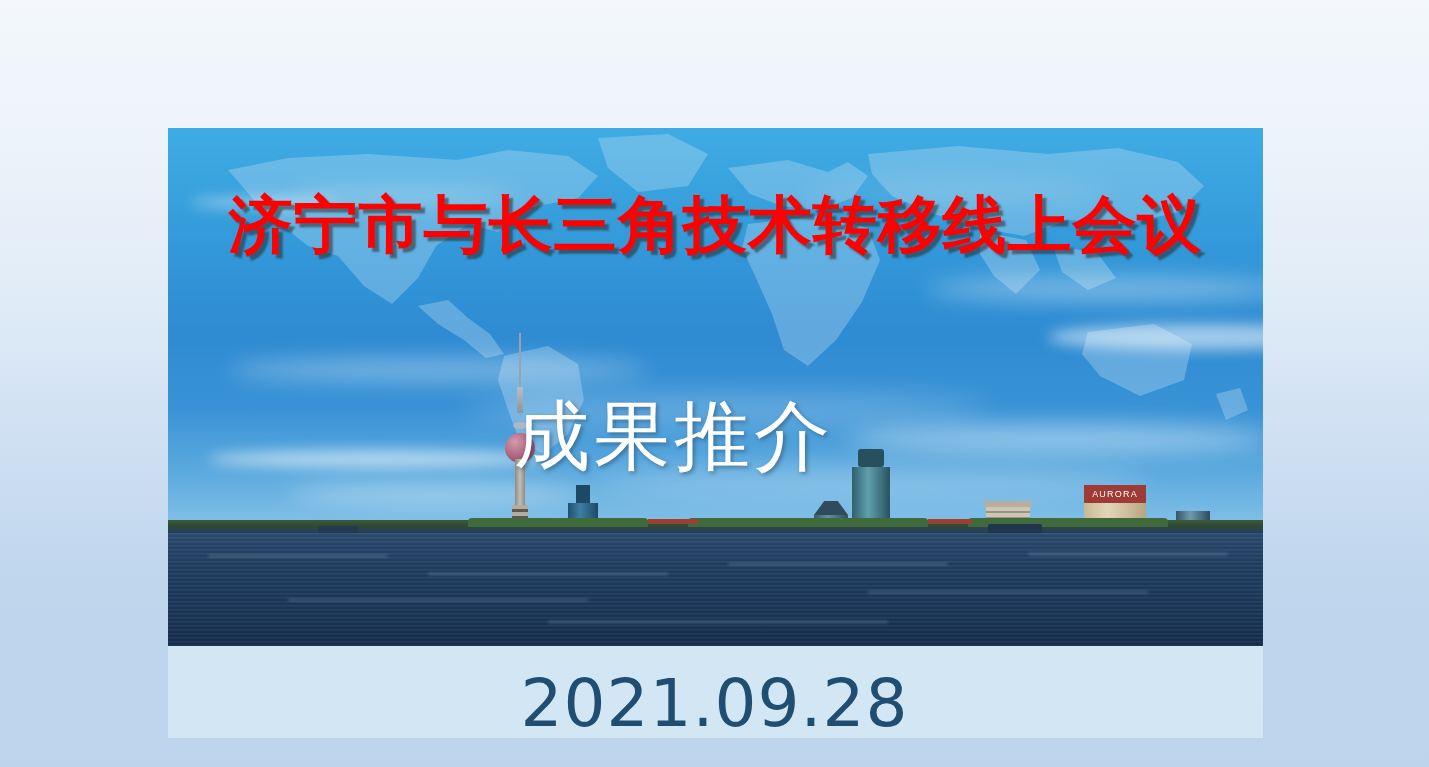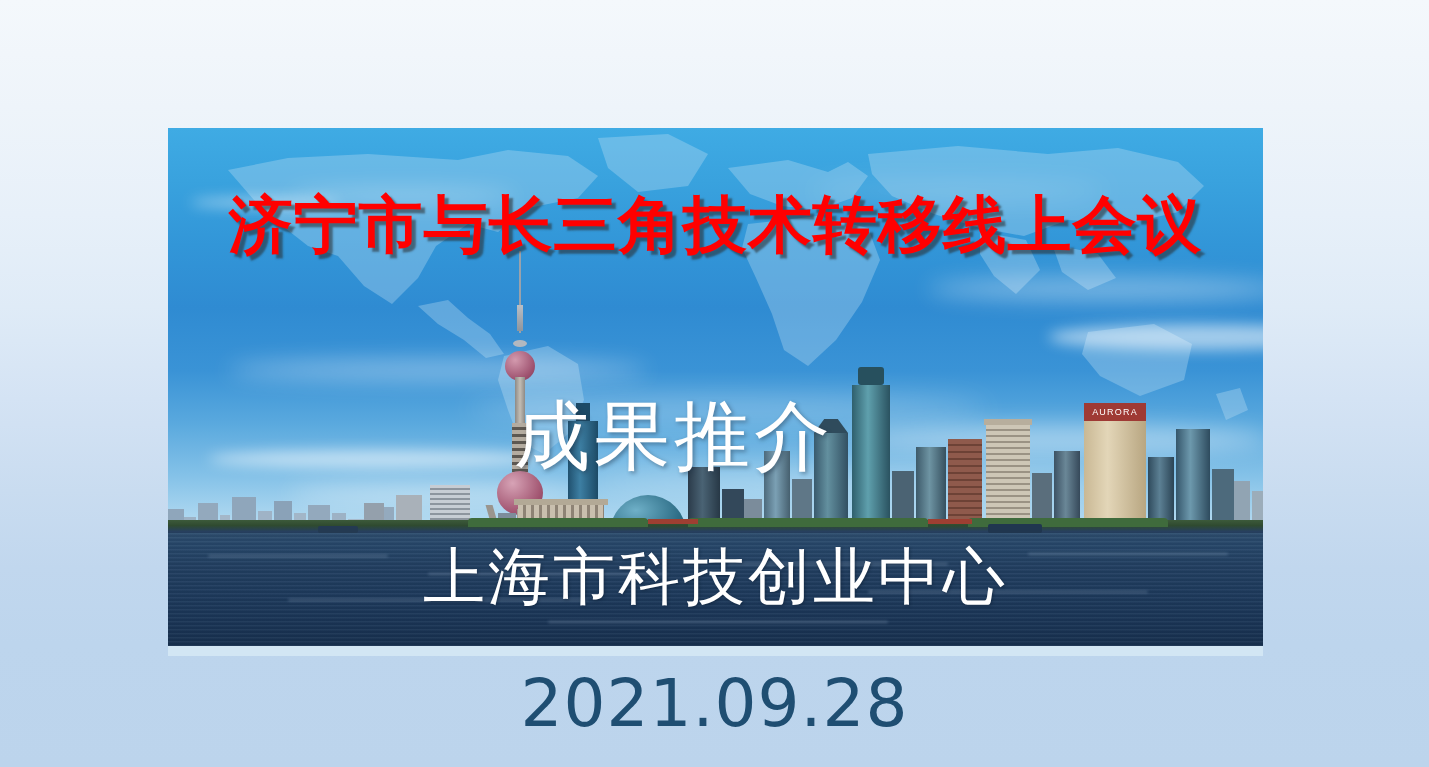--- a/index.html
+++ b/index.html
@@ -30,21 +30,21 @@
         #bcd4ec 100%);
     overflow: hidden;
   }
 
   
   #banner {
     position: absolute;
     left: 168px;
     top: 128px;
     width: 1095px;
-    height: 528px;
+    height: 610px;
     overflow: hidden;
     background: #2f86cd;
   }
 
   
   .sky {
     position: absolute;
     inset: 0;
     background: linear-gradient(to bottom,
       #3fabe4 0%,
@@ -400,17 +400,16 @@
                 background:#20364f; border-radius:2px;"></div>
     <div style="position:absolute; left:150px; top:398px; width:40px; height:7px;
                 background:#243a52; border-radius:2px;"></div>
 
   </div>
 
   <div id="title-main">济宁市与长三角技术转移线上会议</div>
 
   <div id="headline">成果推介</div>
 
-  <div id="org">上海市科技创业中心</div>
 
   <div id="date">2021.09.28</div>
 
 </div>
 
 </body></html>

